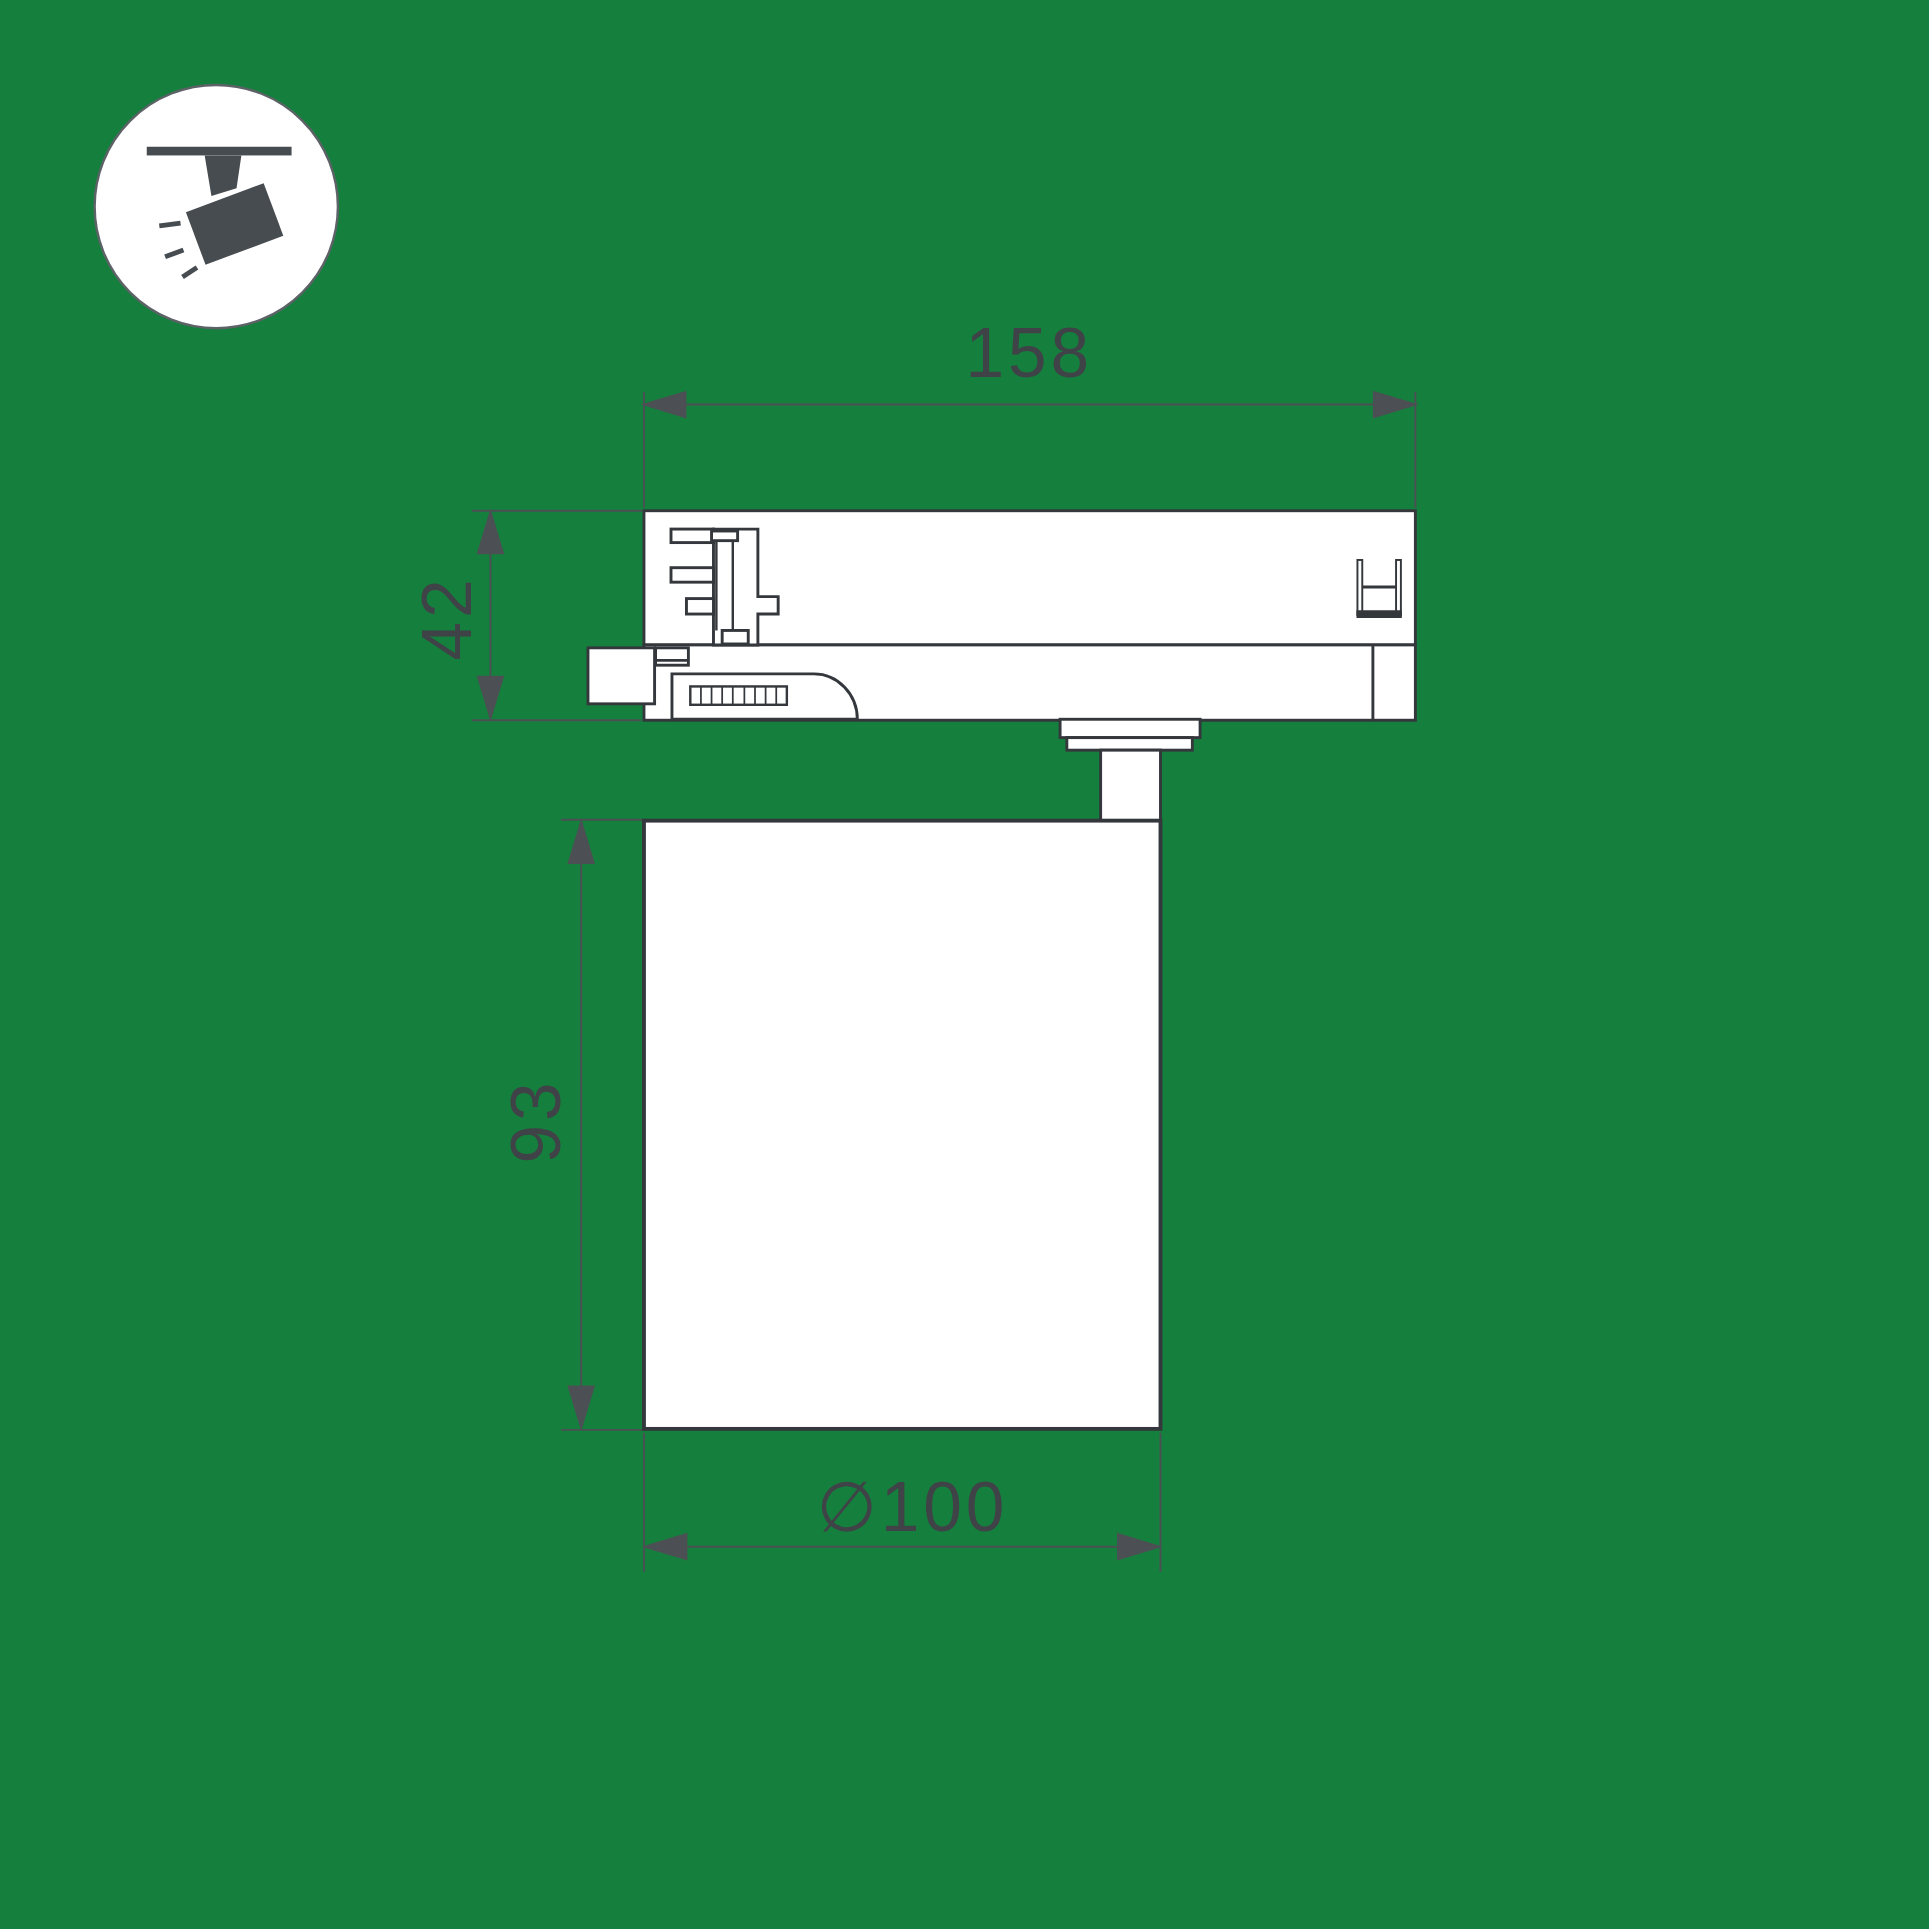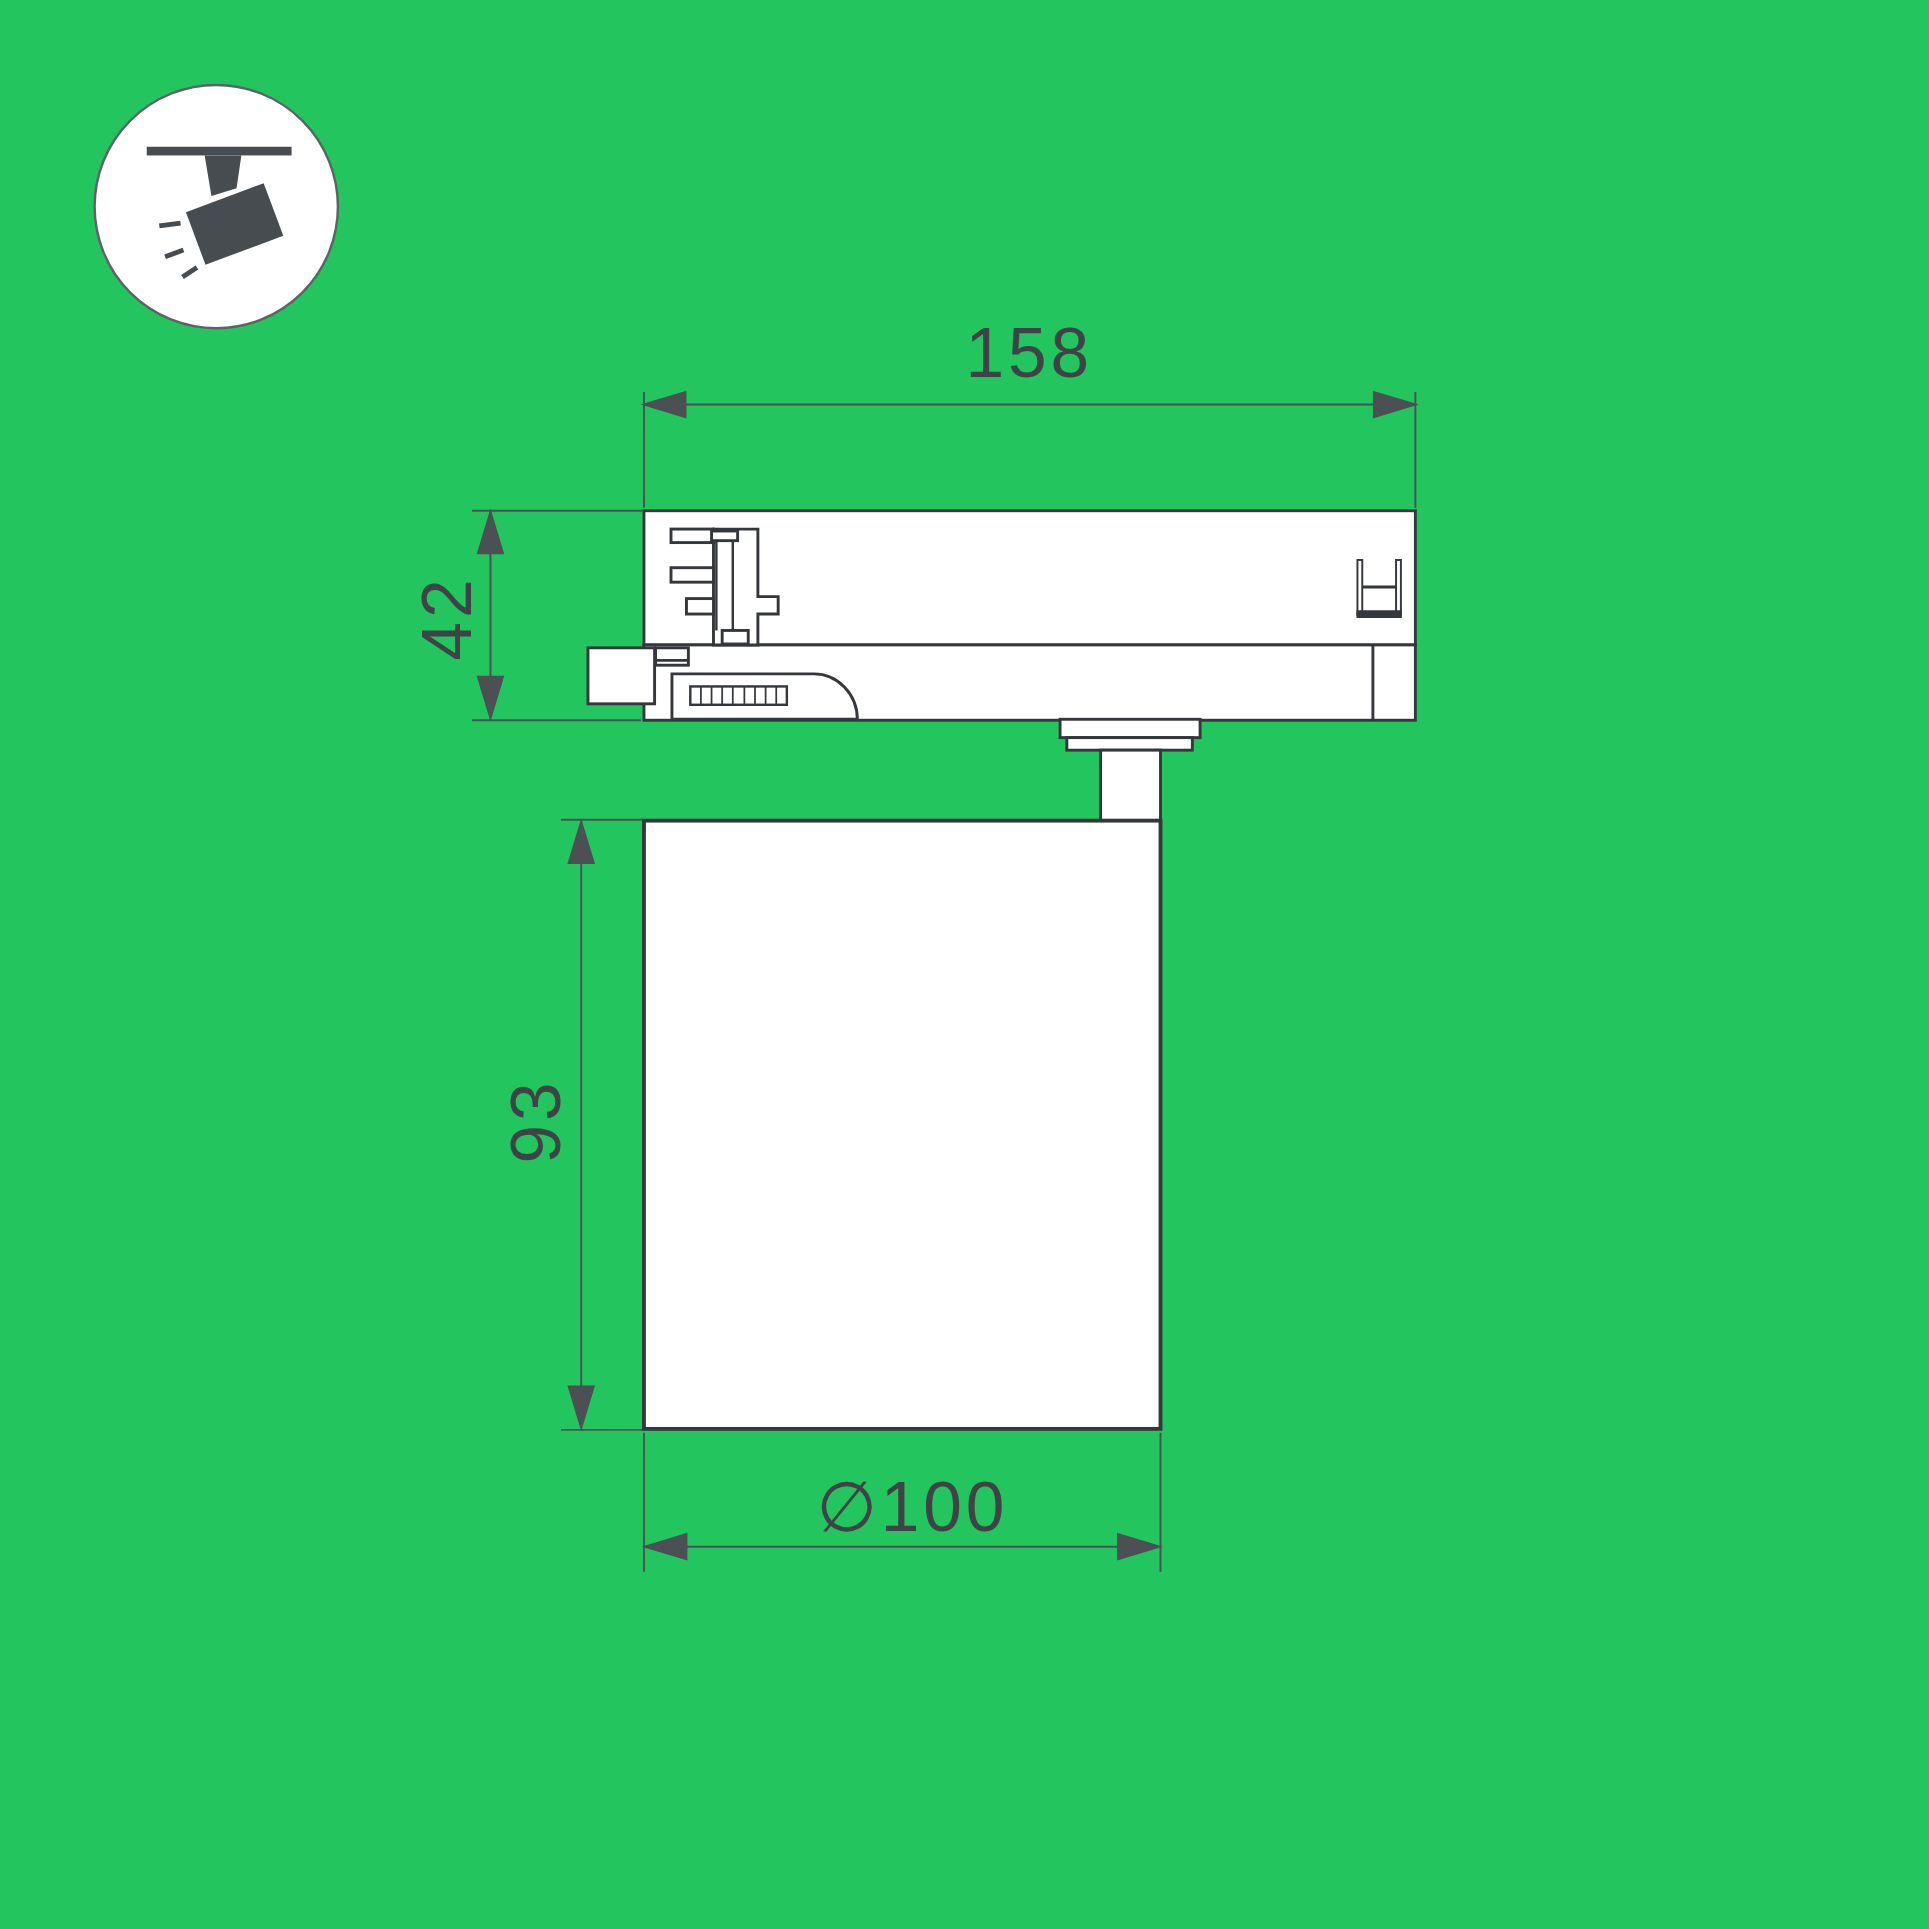--- a/index.html
+++ b/index.html
@@ -4,21 +4,21 @@
 <style>
   html, body {
     margin: 0;
     padding: 0;
     background: #ffffff;
   }
   .stage {
     width: 1929px;
     height: 1929px;
     position: relative;
-    background: #22c55e;
+    background: #15803d;
   }
   svg { display: block; }
   .dim-text {
     font-family: "Liberation Sans", "DejaVu Sans", sans-serif;
     font-size: 72px;
     letter-spacing: 4px;
     stroke: none;
     font-weight: 400;
   }
 </style>

